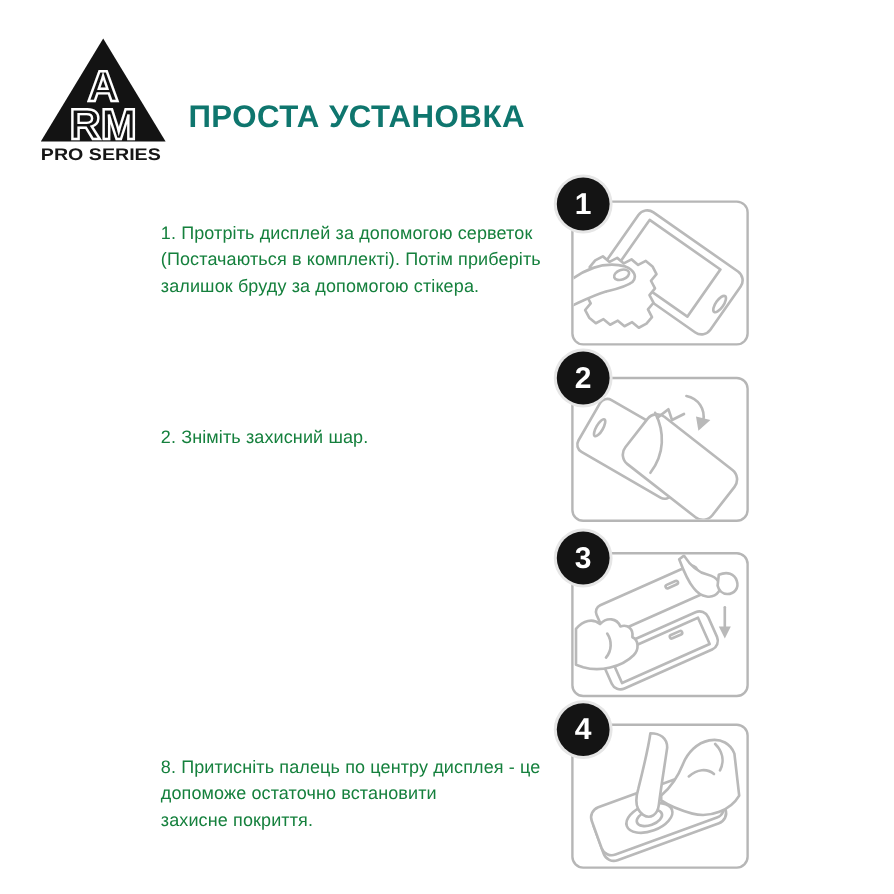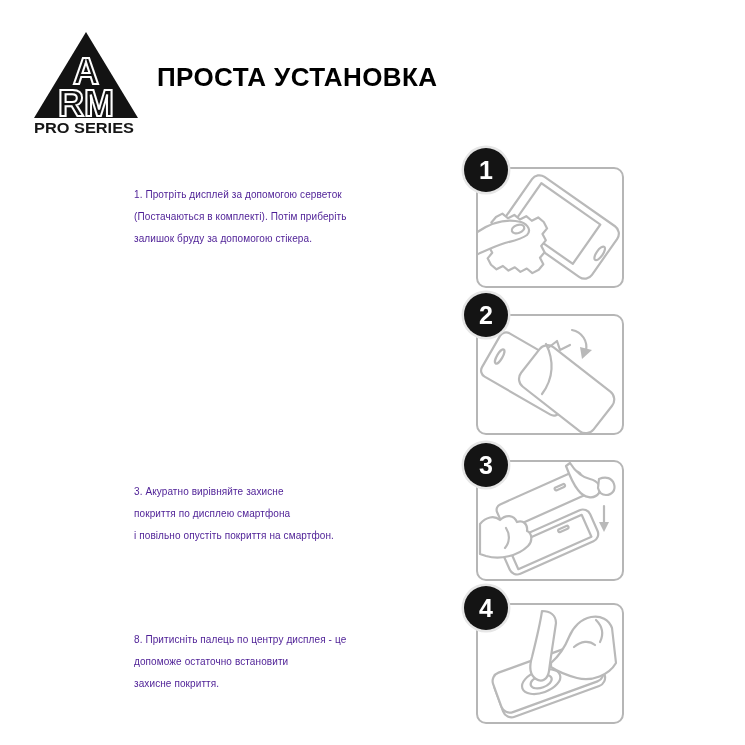--- a/index.html
+++ b/index.html
@@ -2,26 +2,26 @@
 <html><head>
 <meta charset="utf-8">
 <style>
   html,body{margin:0;padding:0;background:#ffffff;}
   .page{
     position:relative;width:745px;height:745px;background:#ffffff;
     font-family:"Liberation Sans", sans-serif;overflow:hidden;
   }
   .logo-svg{position:absolute;left:28px;top:28px;}
   .page-title{
-    position:absolute;left:157px;top:62px;margin:0;
-    font-size:26px;font-weight:800;letter-spacing:.4px;color:#000000;
+    position:absolute;left:157px;top:82px;margin:0;
+    font-size:26px;font-weight:800;letter-spacing:.4px;color:#0f766e;
   }
   .step-text{
     position:absolute;left:134px;width:338px;
-    font-size:10px;line-height:22px;color:#4c1d95;
+    font-size:15px;line-height:22px;color:#15803d;
     white-space:pre-line;letter-spacing:.1px;
   }
   .step-text.s1{top:184px;}
   .step-text.s2{top:354px;}
   .step-text.s3{top:481px;}
   .step-text.s4{top:629px;}
   .badge{
     position:absolute;left:464px;width:44px;height:44px;border-radius:50%;
     background:#141414;color:#ffffff;display:flex;align-items:center;justify-content:center;
     font-size:25px;font-weight:800;z-index:3;
@@ -54,23 +54,21 @@
     <text x="58" y="56" text-anchor="middle" font-size="36" font-weight="bold" fill="none" stroke="#ffffff" stroke-width="2">A</text>
     <text x="58" y="88" text-anchor="middle" font-size="36" font-weight="bold" fill="none" stroke="#ffffff" stroke-width="2">RM</text>
     <text x="6" y="105" font-size="14" font-weight="800" fill="#161616" textLength="100" lengthAdjust="spacingAndGlyphs">PRO SERIES</text>
   </svg>
 
   <h1 class="page-title">ПРОСТА УСТАНОВКА</h1>
 
   <div class="step-text s1">1. Протріть дисплей за допомогою серветок
 (Постачаються в комплекті). Потім приберіть
 залишок бруду за допомогою стікера.</div>
-  <div class="step-text s3">3. Акуратно вирівняйте захисне
-покриття по дисплею смартфона
-і повільно опустіть покриття на смартфон.</div>
+  <div class="step-text s2">2. Зніміть захисний шар.</div>
   <div class="step-text s4">8. Притисніть палець по центру дисплея - це
 допоможе остаточно встановити
 захисне покриття.</div>
 
   <div class="badge b1">
       <span>1</span>
     </div>
   <div class="badge b2">
       <span>2</span>
     </div>

